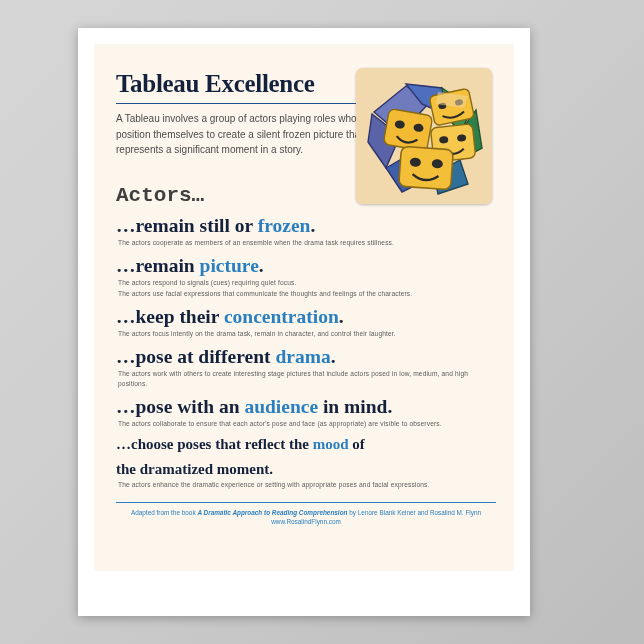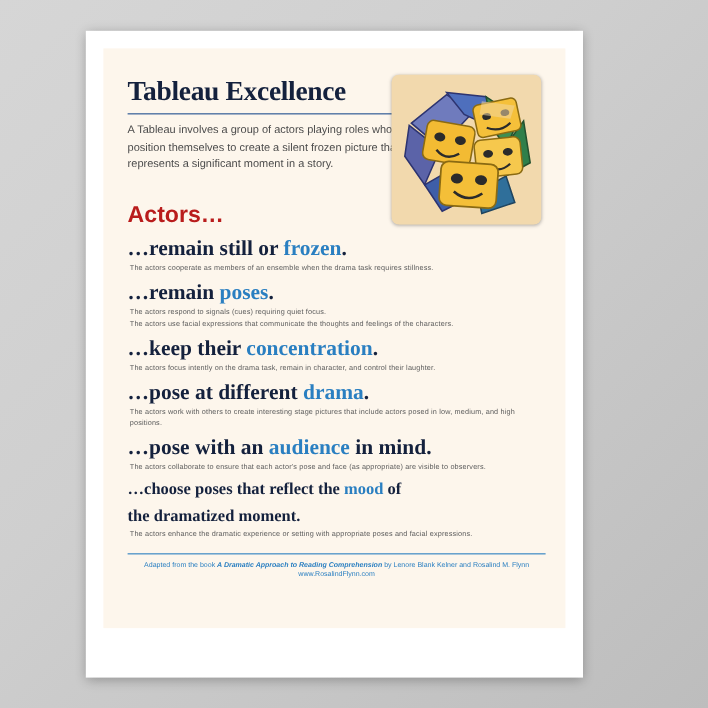--- a/index.html
+++ b/index.html
@@ -76,24 +76,24 @@
     width: 136px;
     height: 136px;
     background: #f2d9ad;
     border-radius: 7px;
     box-shadow: 0 1px 3px rgba(0,0,0,0.25);
     overflow: hidden;
   }
 
   
   .actors-head {
-    font-family: Liberation Sans, sans-serif;
+    font-family: Liberation Mono, monospace;
     font-weight: bold;
     font-size: 21px;
-    color: #b91c1c;
+    color: #404040;
     margin: 26px 0 2px 0;
   }
 
   
   .item { margin: 0 0 2px 0; }
   .line {
     font-family: "Liberation Serif", serif;
     font-size: 19.5px;
     font-weight: bold;
     color: #14213d;
@@ -185,21 +185,21 @@
       <p class="intro">A Tableau involves a group of actors playing roles who position themselves to create a silent frozen picture that represents a significant moment in a story.</p>
 
       <h2 class="actors-head">Actors…</h2>
 
       <div class="item">
         <div class="line"><span>…remain still or </span><span class="hl">frozen</span><span>.</span></div>
         <div class="sub">The actors cooperate as members of an ensemble when the drama task requires stillness.</div>
       </div>
 
       <div class="item">
-        <div class="line"><span>…remain </span><span class="hl">poses</span><span>.</span></div>
+        <div class="line"><span>…remain </span><span class="hl">picture</span><span>.</span></div>
         <div class="sub">The actors respond to signals (cues) requiring quiet focus.</div>
       </div>
 
 
       <div class="item">
         <div class="sub">The actors use facial expressions that communicate the thoughts and feelings of the characters.</div>
       </div>
 
       <div class="item">
         <div class="line"><span>…keep their </span><span class="hl">concentration</span><span>.</span></div>

